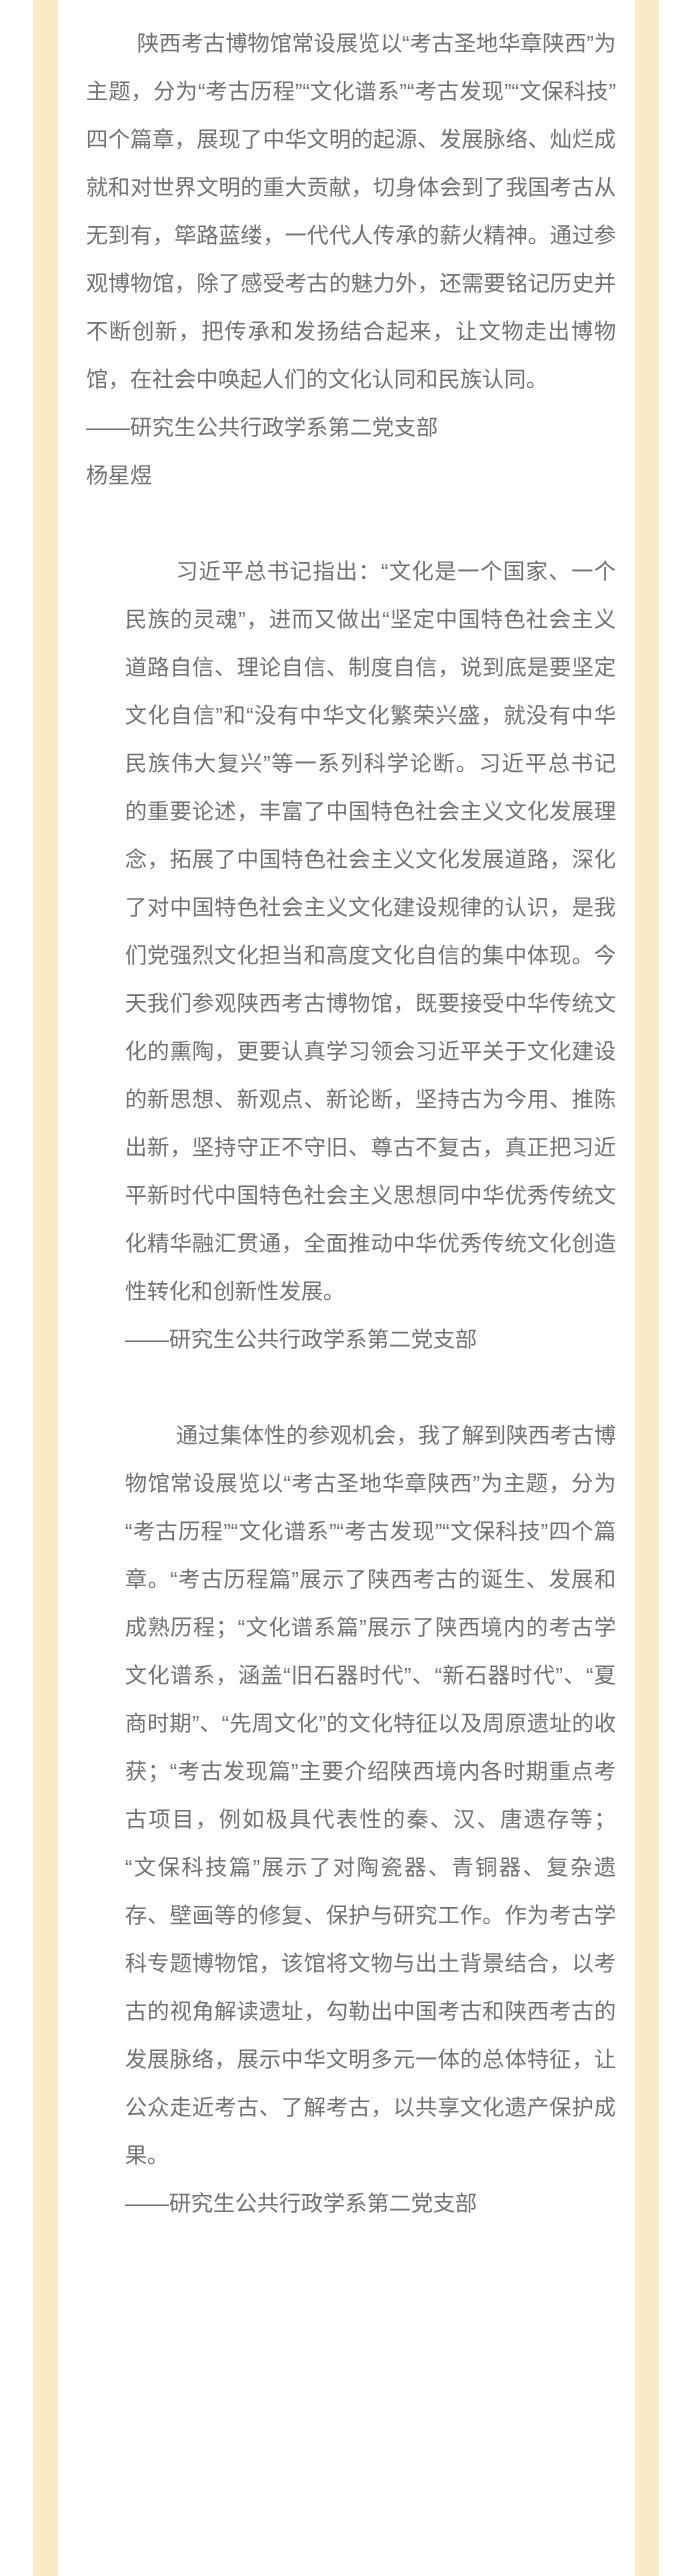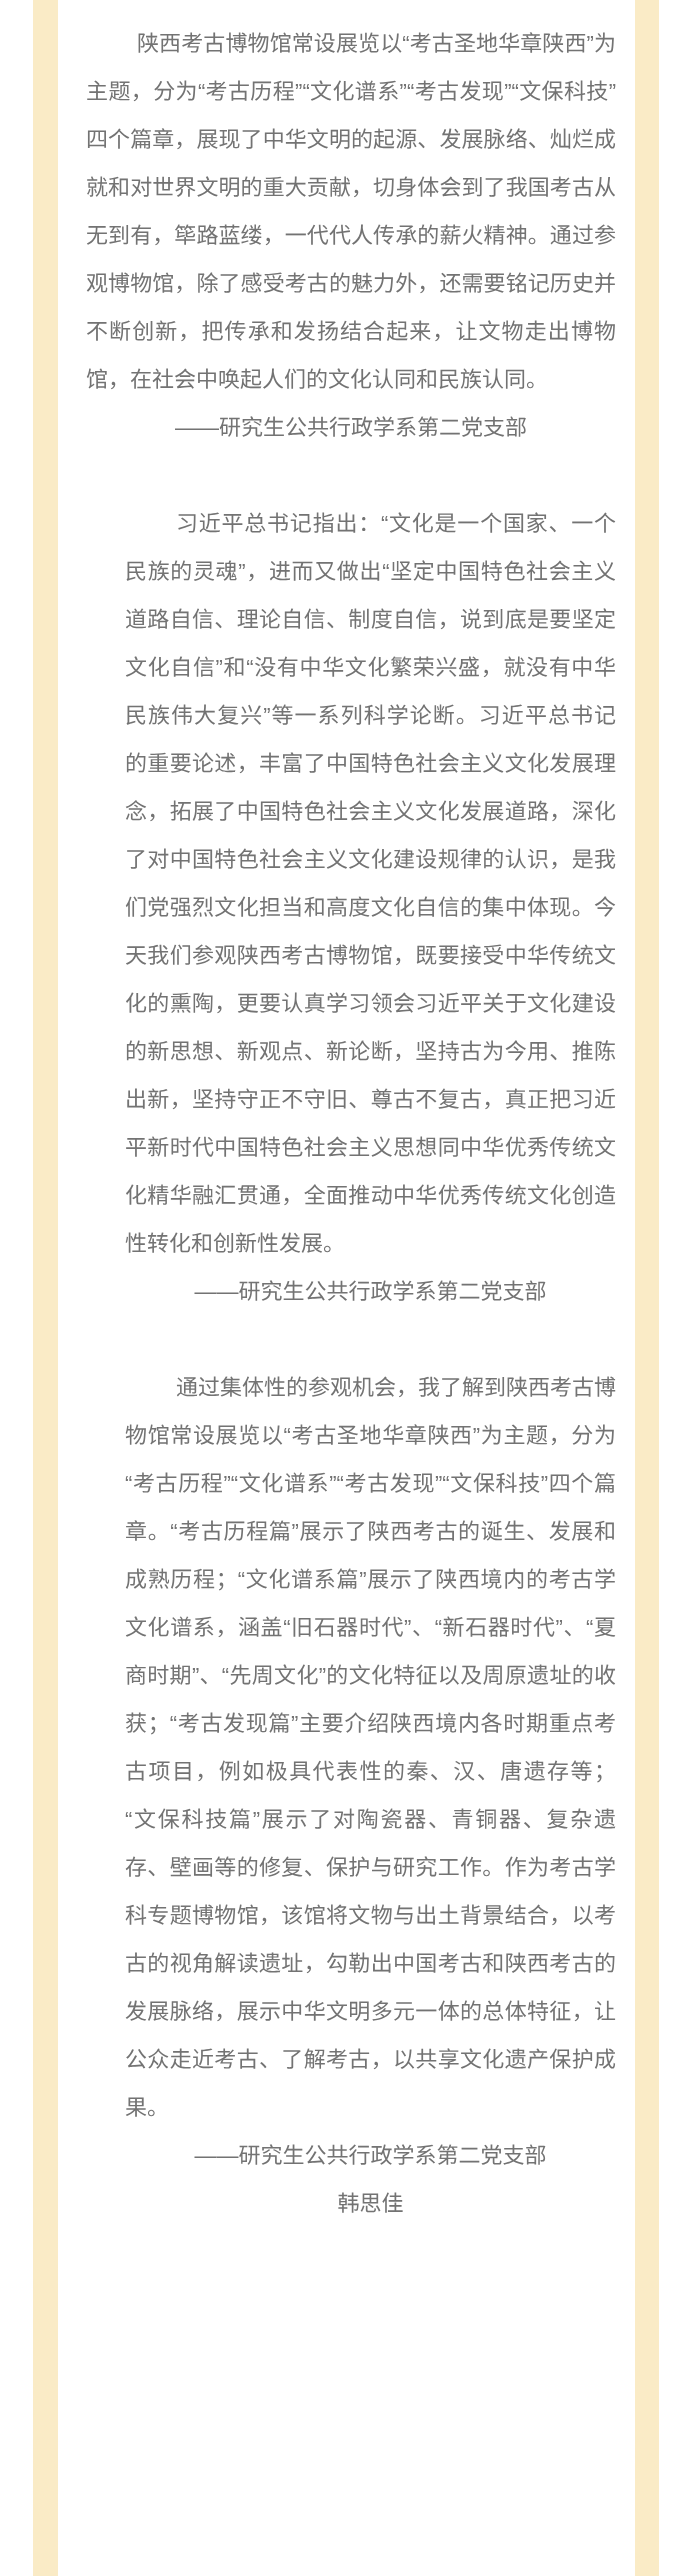--- a/index.html
+++ b/index.html
@@ -36,45 +36,45 @@
   .entry p {
     margin: 0;
     text-align: justify;
     text-justify: inter-character;
     text-indent: 51px; 
     word-break: break-all;
   }
   .entry .attribution,
   .entry .author {
     margin: 0;
-    text-align: center;
+    text-align: left;
     text-indent: 0;
   }
 </style>
 </head>
 <body>
 
 <div class="page">
 
   <div class="side-band left"></div>
   <div class="side-band right"></div>
 
   <div class="content">
 
     <section class="entry">
       <p>陕西考古博物馆常设展览以“考古圣地华章陕西”为主题，分为“考古历程”“文化谱系”“考古发现”“文保科技”四个篇章，展现了中华文明的起源、发展脉络、灿烂成就和对世界文明的重大贡献，切身体会到了我国考古从无到有，筚路蓝缕，一代代人传承的薪火精神。通过参观博物馆，除了感受考古的魅力外，还需要铭记历史并不断创新，把传承和发扬结合起来，让文物走出博物馆，在社会中唤起人们的文化认同和民族认同。</p>
       <p class="attribution">——研究生公共行政学系第二党支部</p>
+      <p class="author">杨星煜</p>
     </section>
 
     <section class="entry">
       <p>习近平总书记指出：“文化是一个国家、一个民族的灵魂”，进而又做出“坚定中国特色社会主义道路自信、理论自信、制度自信，说到底是要坚定文化自信”和“没有中华文化繁荣兴盛，就没有中华民族伟大复兴”等一系列科学论断。习近平总书记的重要论述，丰富了中国特色社会主义文化发展理念，拓展了中国特色社会主义文化发展道路，深化了对中国特色社会主义文化建设规律的认识，是我们党强烈文化担当和高度文化自信的集中体现。今天我们参观陕西考古博物馆，既要接受中华传统文化的熏陶，更要认真学习领会习近平关于文化建设的新思想、新观点、新论断，坚持古为今用、推陈出新，坚持守正不守旧、尊古不复古，真正把习近平新时代中国特色社会主义思想同中华优秀传统文化精华融汇贯通，全面推动中华优秀传统文化创造性转化和创新性发展。</p>
       <p class="attribution">——研究生公共行政学系第二党支部</p>
     </section>
 
     <section class="entry">
       <p>通过集体性的参观机会，我了解到陕西考古博物馆常设展览以“考古圣地华章陕西”为主题，分为“考古历程”“文化谱系”“考古发现”“文保科技”四个篇章。“考古历程篇”展示了陕西考古的诞生、发展和成熟历程；“文化谱系篇”展示了陕西境内的考古学文化谱系，涵盖“旧石器时代”、“新石器时代”、“夏商时期”、“先周文化”的文化特征以及周原遗址的收获；“考古发现篇”主要介绍陕西境内各时期重点考古项目，例如极具代表性的秦、汉、唐遗存等；“文保科技篇”展示了对陶瓷器、青铜器、复杂遗存、壁画等的修复、保护与研究工作。作为考古学科专题博物馆，该馆将文物与出土背景结合，以考古的视角解读遗址，勾勒出中国考古和陕西考古的发展脉络，展示中华文明多元一体的总体特征，让公众走近考古、了解考古，以共享文化遗产保护成果。</p>
       <p class="attribution">——研究生公共行政学系第二党支部</p>
-      <p class="author">韩思佳</p>
     </section>
 
   </div>
 </div>
 
 
 </body></html>

